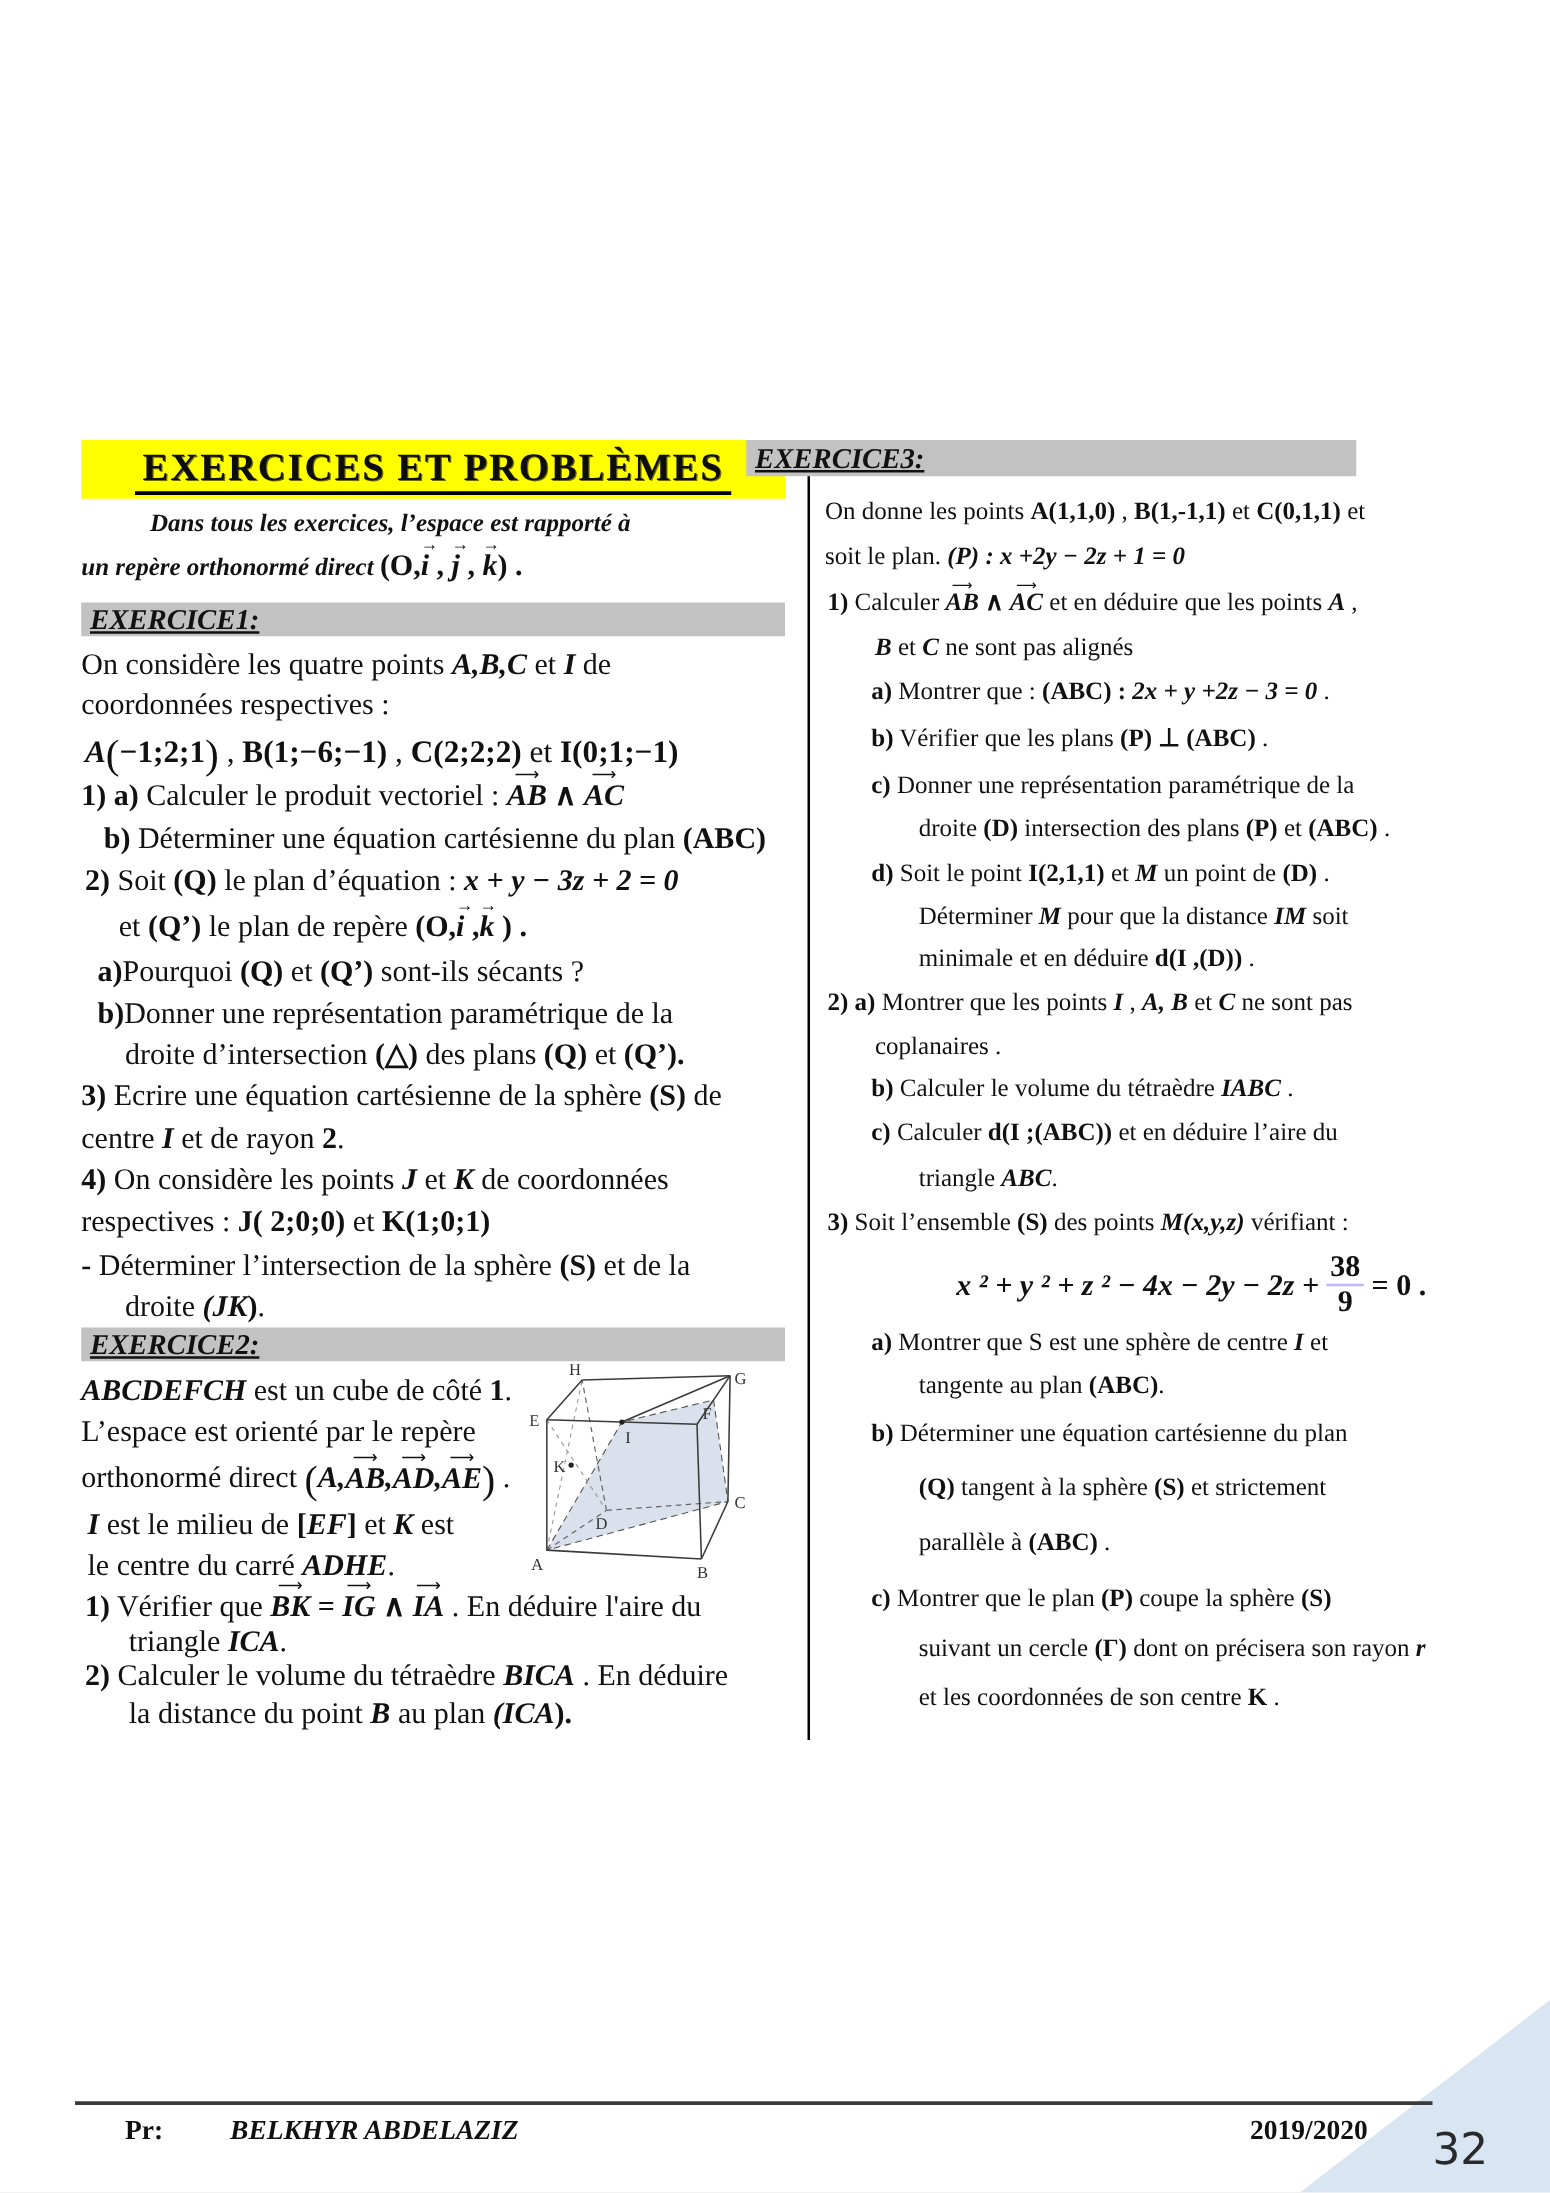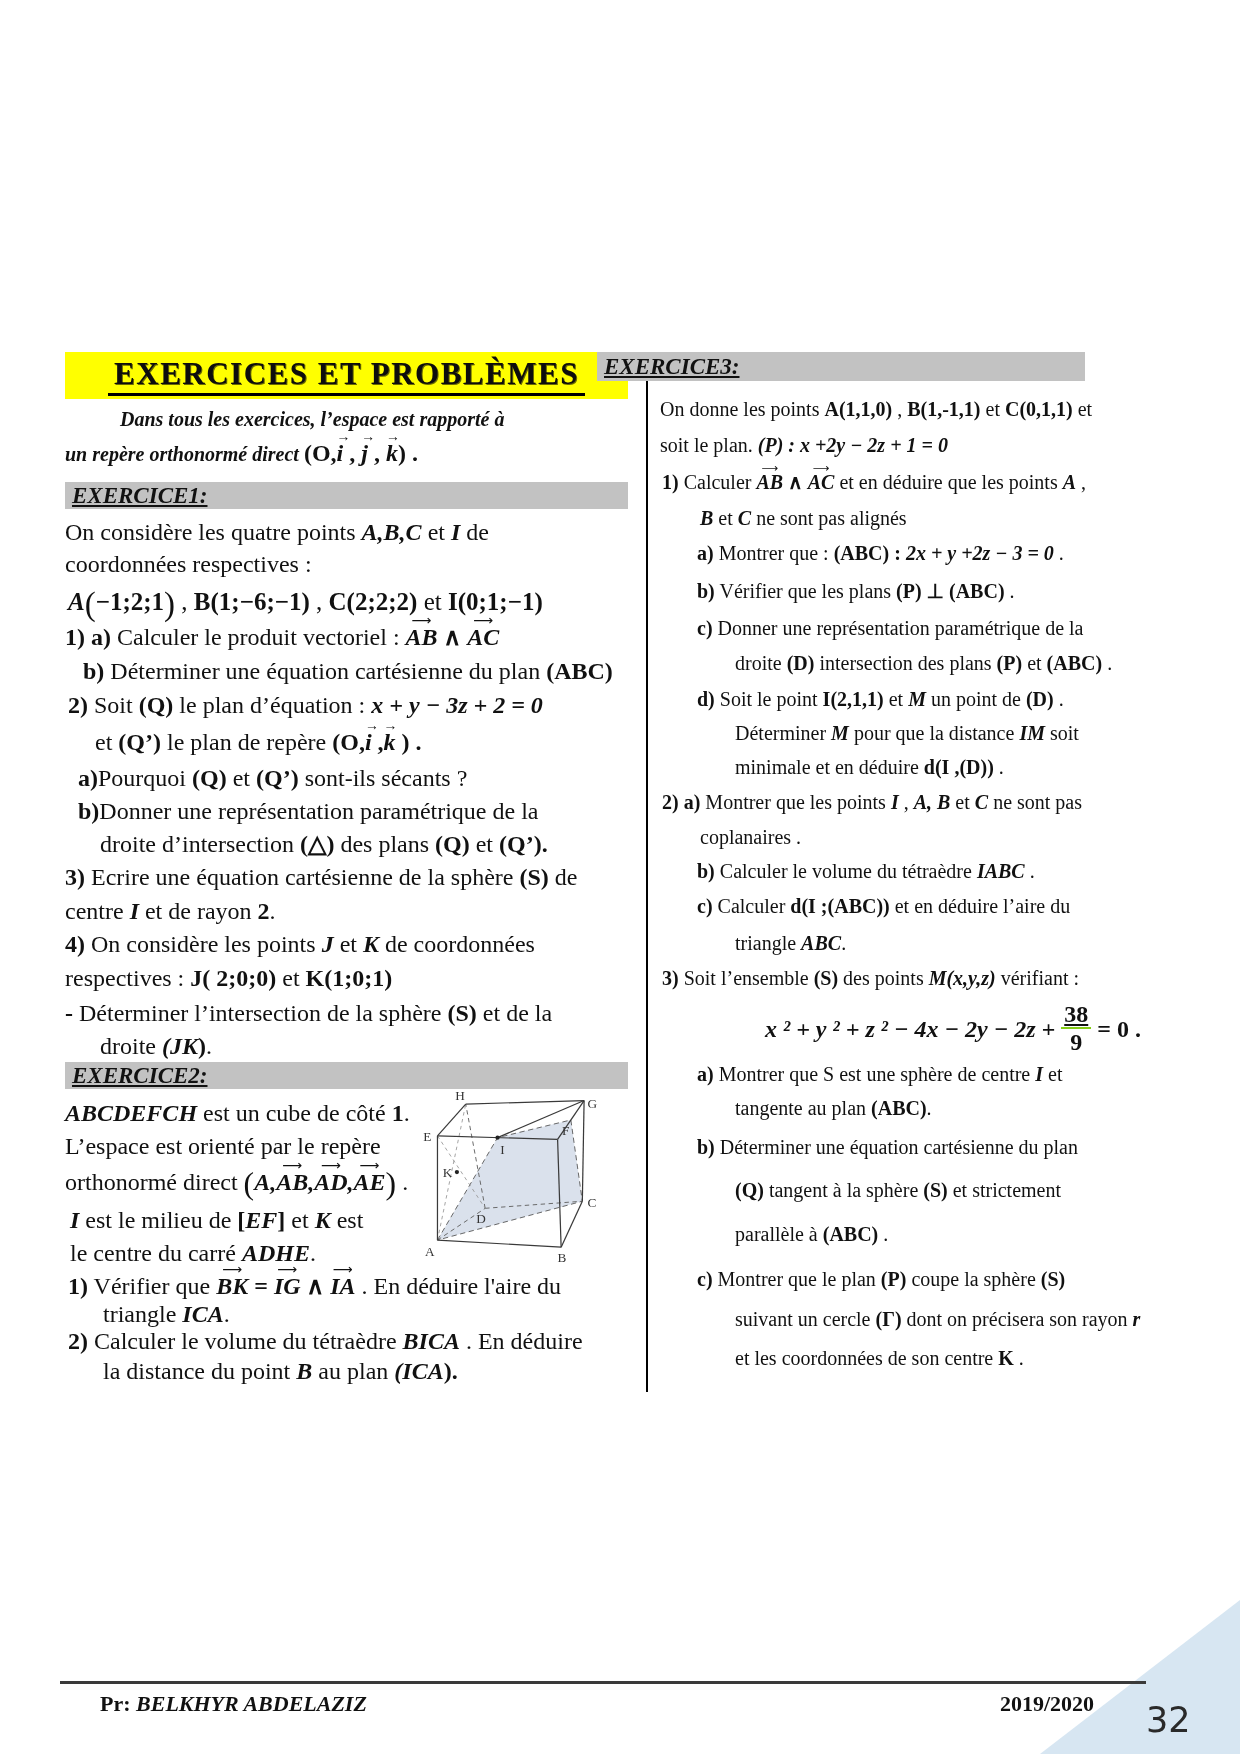--- a/index.html
+++ b/index.html
@@ -18,26 +18,26 @@
   .banner{position:absolute;left:65px;top:352px;width:563px;height:47px;background:#ffff00;
           display:flex;align-items:center;justify-content:center;}
   .banner .t{font-weight:900;font-size:31px;letter-spacing:1.5px;color:#0d0d0d;
              border-bottom:3px solid #000;padding:0 6px 1px;text-shadow:1px 1px 0 #6b6b00;}
   .exbar{position:absolute;background:#c2c2c2;height:27px;display:flex;align-items:center;}
   .exbar .h{font-weight:700;font-style:italic;text-decoration:underline;font-size:23px;
             padding-left:7px;color:#111;}
   .vline{position:absolute;left:646px;top:352px;width:2px;height:1040px;background:#000;}
   .eq{font-size:24px;}
   .frac{display:inline-block;text-align:center;vertical-align:-0.55em;line-height:1;font-weight:700;}
-  .fn{display:block;border-bottom:2px solid #84cc16;padding:0 3px 1px;text-decoration:underline;}
+  .fn{display:block;border-bottom:2px solid #c4b5fd;padding:0 3px 1px;}
   .fd{display:block;padding-top:1px;}
   .figure{position:absolute;left:388px;top:1088px;}
   .ftr-line{position:absolute;left:60px;top:1681px;width:1086px;height:3px;background:#3a3a3a;}
   .ftr-left{position:absolute;left:100px;top:1691px;font-size:22px;white-space:nowrap;}
-  .ftr-left .nm{font-style:italic;font-weight:700;}
+  .ftr-left .nm{font-style:italic;font-weight:700;margin-left:48px;}
   .ftr-left .pr{font-weight:700;margin-top:36px;}
   .ftr-right{position:absolute;left:1000px;top:1691px;font-size:22px;font-weight:700;}
   .corner{position:absolute;left:1040px;top:1600px;width:200px;height:154px;}
   .pagenum{position:absolute;left:1146px;top:1700px;font-size:35px;color:#2a2a2a;
            font-family:"DejaVu Sans", sans-serif;}
   svg text{font-family:"Liberation Serif", serif;font-size:15px;fill:#333;}
 </style>
 </head>
 <body>
 

